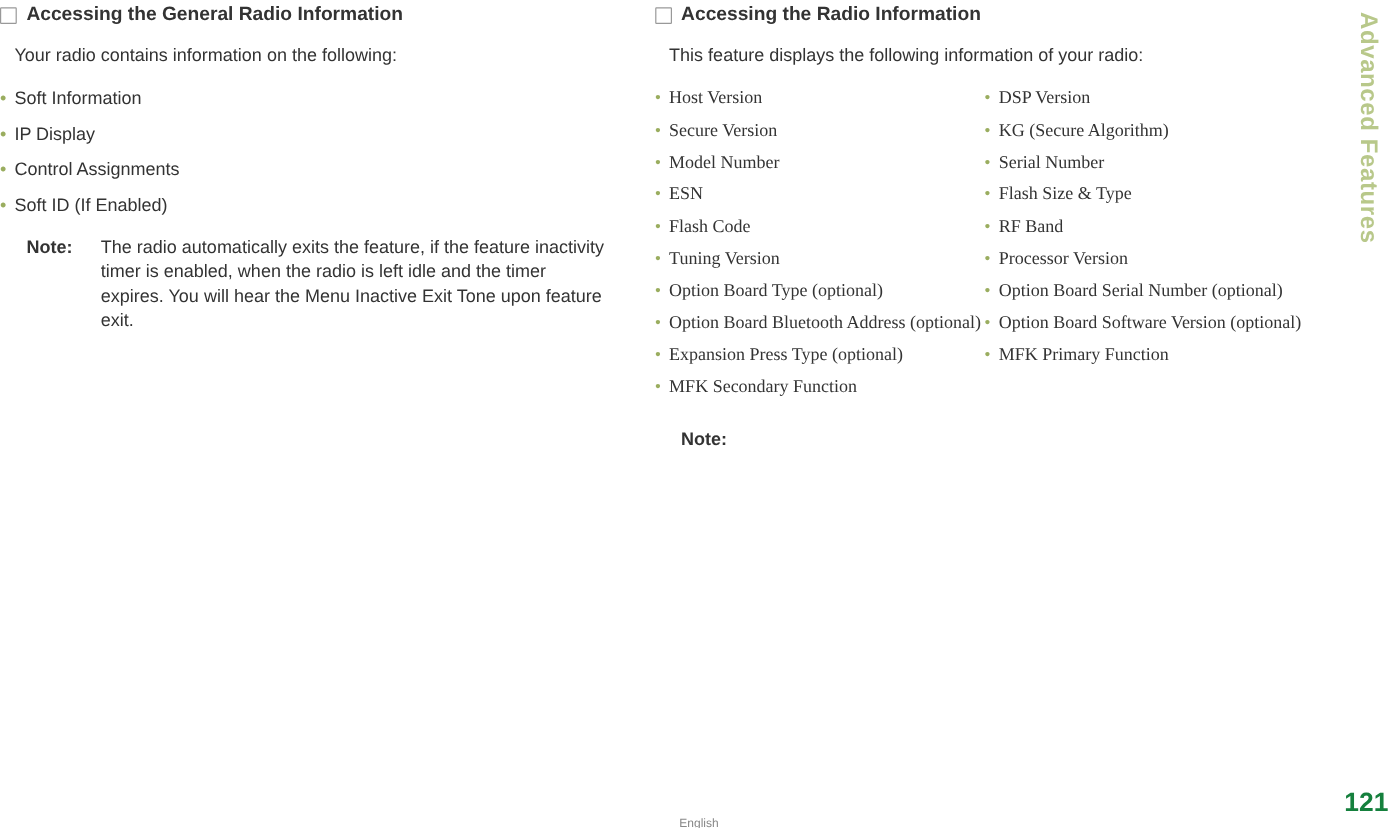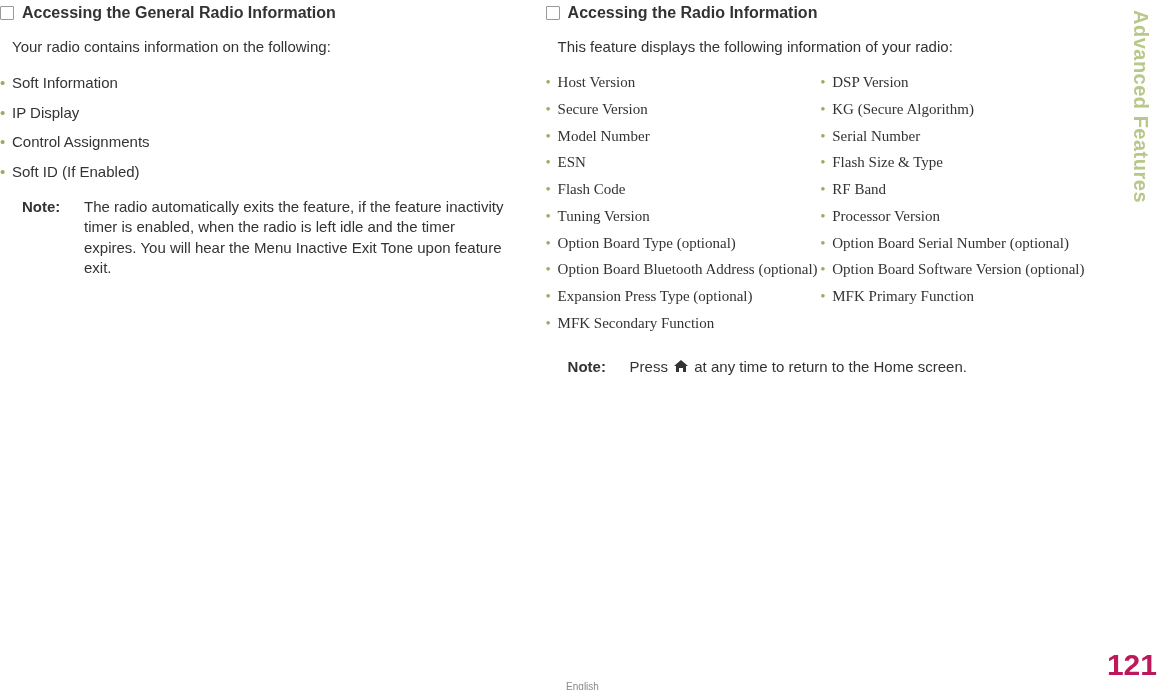--- a/index.html
+++ b/index.html
@@ -135,23 +135,23 @@
       writing-mode: vertical-rl;
       font-size: 20px;
       font-weight: bold;
       color: #b8c88a;
       letter-spacing: 0.5px;
     }
     .page-number {
       position: absolute;
       bottom: 8px;
       right: 8px;
-      font-size: 30px;
-      font-weight: bold;
-      color: #be185d;
+      font-size: 22px;
+      font-weight: bold;
+      color: #15803d;
     }
     .english-label {
       position: absolute;
       bottom: -2px;
       left: 50%;
       transform: translateX(-50%);
       font-size: 10px;
       color: #888;
     }
   </style>
@@ -205,29 +205,20 @@
           <li>Flash Size &amp; Type</li>
           <li>RF Band</li>
           <li>Processor Version</li>
           <li>Option Board Serial Number (optional)</li>
           <li>Option Board Software Version (optional)</li>
           <li>MFK Primary Function</li>
         </ul>
       </div>
       <div class="note-block">
         <div class="note-label">Note:</div>
-        <div class="note-text">
-          <span>Press </span>
-          <span class="home-icon">
-            <svg width="14" height="12" viewBox="0 0 14 12">
-              <path d="M7 0 L0 6 L2 6 L2 12 L5 12 L5 8 L9 8 L9 12 L12 12 L12 6 L14 6 Z" fill="#333"></path>
-            </svg>
-          </span>
-          <span> at any time to return to the Home screen.</span>
-        </div>
       </div>
     </div>
 
   </div>
 
   <div class="sidebar">
     <div class="sidebar-text">Advanced Features</div>
     <div class="page-number">121</div>
   </div>
 </div>

